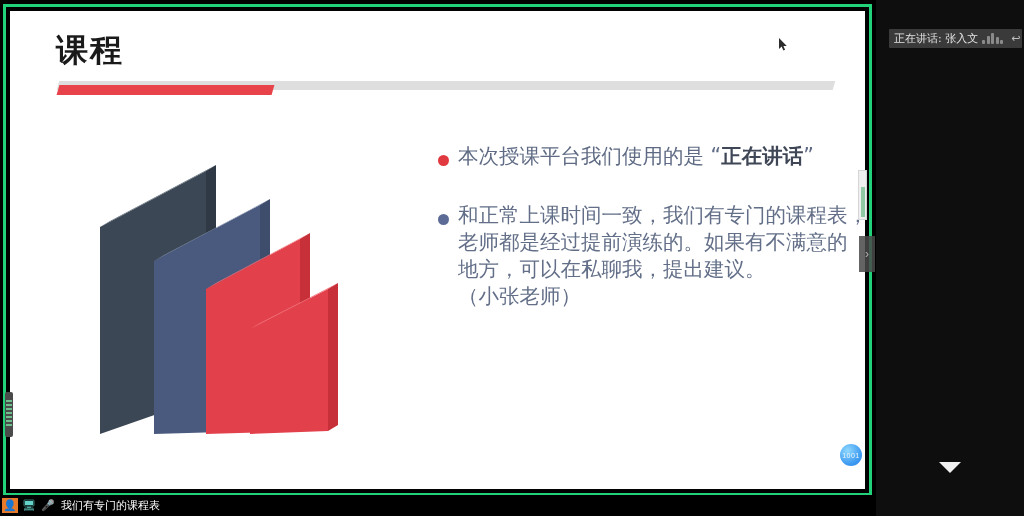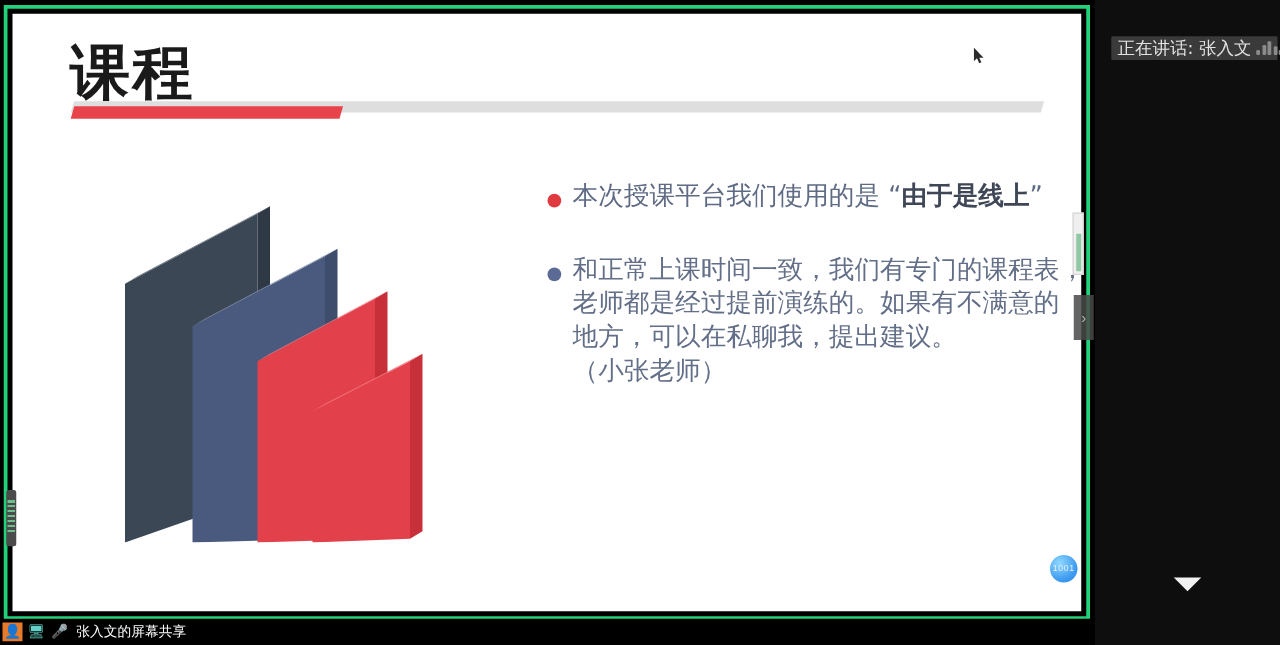--- a/index.html
+++ b/index.html
@@ -11,21 +11,21 @@
   
   .share-region { position:absolute; left:0; top:0; width:876px; height:516px; background:#000; }
 
   
   .green-frame { position:absolute; left:3px; top:4px; width:869px; height:492px;
                  border:3px solid #21d27a; }
 
   .slide { position:absolute; left:10px; top:11px; width:855px; height:478px; background:#fff; overflow:hidden; }
 
   
-  .slide-title { position:absolute; left:46px; top:22px; font-size:48px; font-weight:bold;
+  .slide-title { position:absolute; left:46px; top:22px; font-size:32px; font-weight:bold;
                  color:#1a1a1a; letter-spacing:2px; line-height:1.1; }
 
   
   .bar-grey { position:absolute; left:48px; top:70px; width:776px; height:9px; background:#dedede;
               transform:skewX(-16deg); }
   .bar-red  { position:absolute; left:48px; top:74px; width:215px; height:10px; background:#e8424a;
               transform:skewX(-16deg); }
 
   
   .panels { position:absolute; left:78px; top:128px; width:265px; height:295px; }
@@ -74,21 +74,21 @@
   .tb-ic.teal   { color:#64d2c8; }
   .tb-ic.green  { color:#58d14e; }
   .tb-label { font-size:11px; color:#fff; font-family:"DejaVu Sans",sans-serif; margin-left:2px; }
 
   
   .sidebar { position:absolute; right:0; top:0; width:148px; height:516px; background:#0e0e0e; }
 
   .speaking-bar { position:absolute; left:13px; top:29px; width:133px; height:19px;
                   background:#3a3a3a; display:flex; align-items:center; padding:0 5px;
                   border-radius:1px; }
-  .speaking-txt { font-size:14px; color:#e2e2e2; font-family:"DejaVu Sans",sans-serif;
+  .speaking-txt { font-size:11px; color:#e2e2e2; font-family:"DejaVu Sans",sans-serif;
                   white-space:nowrap; }
   .wave { display:flex; align-items:flex-end; gap:1.5px; margin-left:4px; height:11px; }
   .wave i { width:3px; background:#8a8a8a; border-radius:1px; }
   .sp-div { width:1px; height:12px; background:#5c5c5c; margin:0 4px; }
   .back-arrow { color:#bdbdbd; font-size:11px; }
 
   .scroll-down { position:absolute; left:50%; top:462px; transform:translateX(-50%);
                  width:0; height:0; border-left:11px solid transparent;
                  border-right:11px solid transparent; border-top:11px solid #f1f1f1; }
 
@@ -128,21 +128,21 @@
           <polygon points="162,190 240,150 240,292 162,295" fill="#e2404b"></polygon>
           <polygon points="162,190 172,184 250,144 240,150" fill="#f2737b"></polygon>
           <polygon points="240,150 250,144 250,286 240,292" fill="#c73039"></polygon>
         </svg>
       </div>
 
       <div class="bullets">
 
         <div class="blk">
           <span class="dot red"></span>
-          <div class="txt">本次授课平台我们使用的是 “<span class="strong">由于是线上</span>”</div>
+          <div class="txt">本次授课平台我们使用的是 “<span class="strong">正在讲话</span>”</div>
         </div>
 
 
         <div class="blk" style="margin-top:32px;">
           <span class="dot blue"></span>
           <div class="txt slate">和正常上课时间一致，我们有专门的课程表，
 老师都是经过提前演练的。如果有不满意的
 地方，可以在私聊我，提出建议。
 （小张老师）</div>
         </div>
@@ -163,21 +163,21 @@
       </div>
 
     <svg class="cursor" viewBox="0 0 9 13">
       <polygon points="0,0 0,11 2.6,8.6 4.4,12.6 6.1,11.8 4.4,8.1 7.8,8.1" fill="#2b2b2b"></polygon>
     </svg>
 
     <div class="taskbar">
       <span class="tb-ic orange">👤</span>
       <span class="tb-ic teal">🖥</span>
       <span class="tb-ic green">🎤</span>
-      <span class="tb-label">张入文的屏幕共享</span>
+      <span class="tb-label">我们有专门的课程表</span>
     </div>
   </div>
 
   <div class="sidebar">
 
     <div class="speaking-bar">
       <span class="speaking-txt">正在讲话: 张入文</span>
       <span class="wave">
         <i style="height:4px"></i>
           <i style="height:8px"></i>

